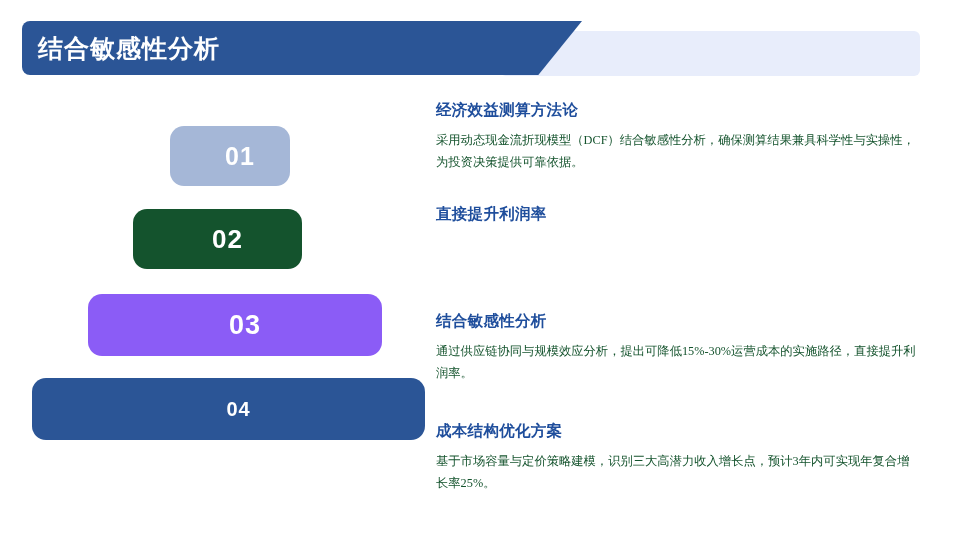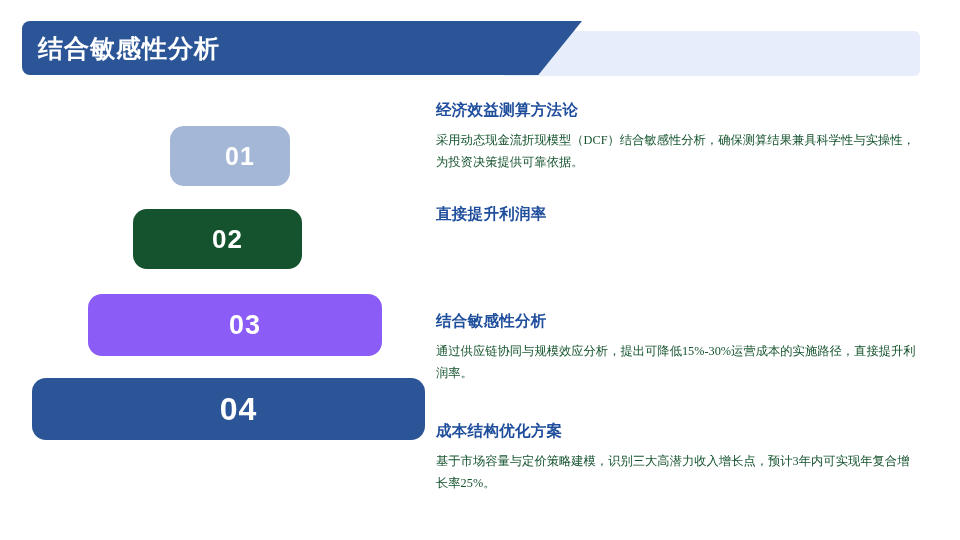--- a/index.html
+++ b/index.html
@@ -81,21 +81,21 @@
     letter-spacing: 1px;
     margin-left: 20px;
   }
   .step-block.s1 { left: 170px; top: 126px; width: 120px; height: 60px; background: #a5b7d7; }
   .step-block.s1 .step-num { font-size: 25px; }
   .step-block.s2 { left: 133px; top: 209px; width: 169px; height: 60px; background: #14532d; }
   .step-block.s2 .step-num { font-size: 26px; }
   .step-block.s3 { left: 88px;  top: 294px; width: 294px; height: 62px; background: #8b5cf6; }
   .step-block.s3 .step-num { font-size: 27px; }
   .step-block.s4 { left: 32px;  top: 378px; width: 393px; height: 62px; background: #2b5596; }
-  .step-block.s4 .step-num { font-size: 32px; }
+  .step-block.s4 .step-num { font-size: 20px; }
 
   
   #content-sections {
     position: absolute;
     left: 436px;
     top: 4px;
     width: 500px;
     height: 444px;
     font-family: Liberation Serif, serif;
   }

